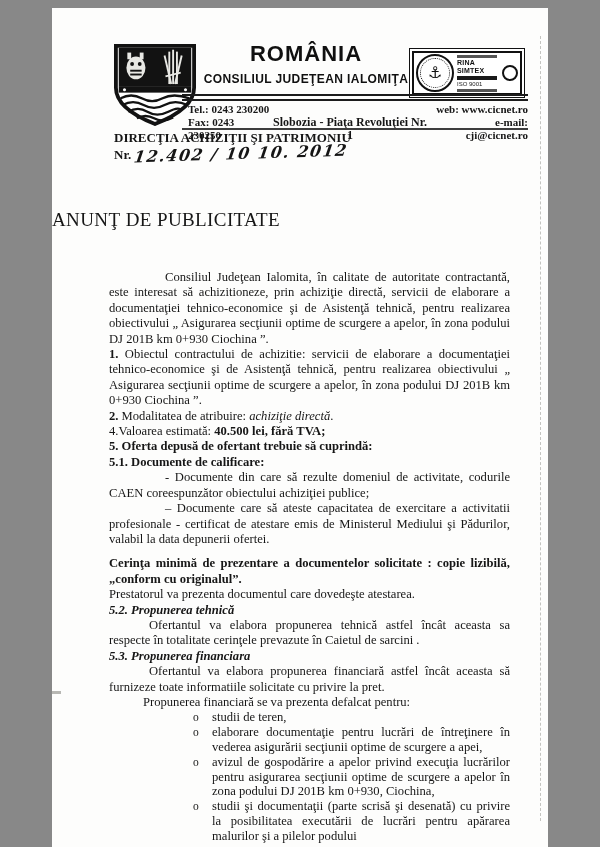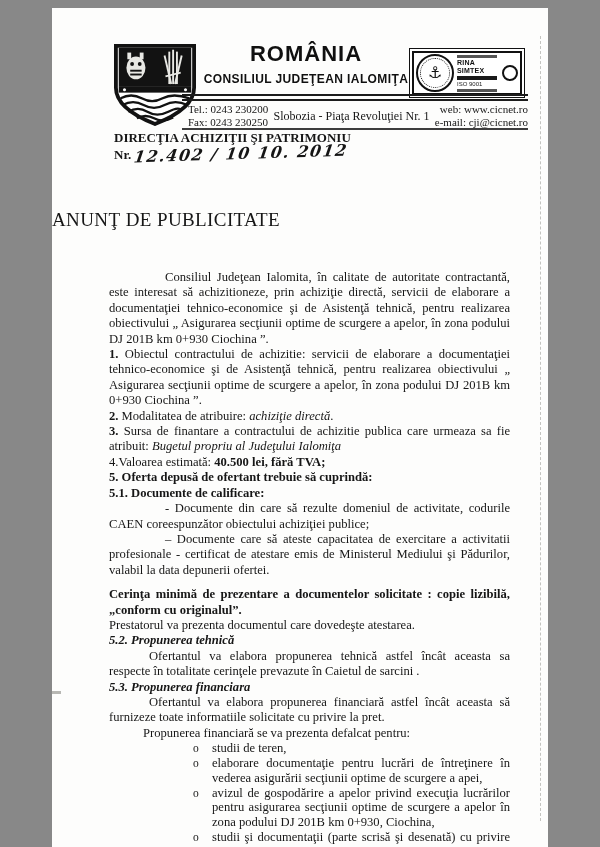--- a/index.html
+++ b/index.html
@@ -25,21 +25,21 @@
   .seal-glyph{font-size:16px;line-height:1;color:#111;font-family:"DejaVu Sans",sans-serif;}
   .stamp-col{flex:1 1 auto;display:flex;flex-direction:column;gap:1px;overflow:hidden;}
   .microbar{height:3px;background:#555;width:95%;}
   .microbar.dark{height:4px;background:#1a1a1a;}
   .brand{font-family:"Liberation Sans",sans-serif;font-weight:bold;font-size:7px;line-height:8px;color:#111;letter-spacing:.2px;}
   .iso{font-family:"Liberation Sans",sans-serif;font-size:6px;line-height:7px;color:#222;}
   .mini-badge{width:12px;height:12px;border:2px solid #111;border-radius:50%;flex:0 0 auto;}
   .rule-double{position:absolute;left:130px;right:20px;top:86px;height:3px;
     border-top:2px solid #1c1c1c;border-bottom:2px solid #1c1c1c;}
   .contact{position:absolute;left:136px;right:20px;top:95px;display:flex;
-    justify-content:space-between;align-items:center;font-weight:normal;font-size:11px;line-height:13px;}
+    justify-content:space-between;align-items:flex-end;font-weight:bold;font-size:11px;line-height:13px;}
   .contact .c-mid{text-align:center;font-size:12px;}
   .contact .c-right{text-align:right;}
   .rule-single{position:absolute;left:130px;right:20px;top:120px;border-top:2px solid #3d3d3d;}
   
   .dept{position:absolute;left:62px;top:122px;font-weight:bold;font-size:13px;line-height:15px;}
   .dept .l2{padding-left:3px;}
   .nr-line{margin-top:1px;font-size:13px;}
   .handwriting{display:inline-block;font-family:"DejaVu Serif",serif;font-style:italic;
     font-weight:600;font-size:16px;letter-spacing:1.5px;transform:rotate(-1.8deg) skewX(-10deg);
     color:#151515;}
@@ -153,21 +153,20 @@
   <h1 class="doc-title">ANUNŢ DE PUBLICITATE</h1>
 
   <div class="body">
 
     <p class="para ind">Consiliul Judeţean Ialomita, în calitate de autoritate contractantă, este interesat să achizitioneze, prin achiziţie directă, servicii de elaborare a documentaţiei tehnico-economice şi de Asistenţă tehnică, pentru realizarea obiectivului „ Asigurarea secţiunii optime de scurgere a apelor, în zona podului DJ 201B km 0+930 Ciochina ”.</p>
 
     <p class="para"><span class="b">1. </span><span>Obiectul contractului de achizitie: servicii de elaborare a documentaţiei tehnico-economice şi de Asistenţă tehnică, pentru realizarea obiectivului „ Asigurarea secţiunii optime de scurgere a apelor, în zona podului DJ 201B km 0+930 Ciochina ”.</span></p>
 
     <p class="para"><span class="b"> 2. </span><span>Modalitatea de atribuire:  </span><span class="bi">achiziţie directă</span><span>.</span></p>
 
-    <p class="para"><span class="b"> 3. </span><span>Sursa de finantare a contractului de achizitie publica care urmeaza sa fie atribuit: </span><span class="i">Bugetul propriu al Judeţului Ialomiţa</span></p>
 
     <p class="para"><span> 4.</span><span>Valoarea estimată: </span><span class="b">40.500 lei, fără TVA;</span></p>
 
     <p class="para b"> 5. Oferta depusă de ofertant trebuie să cuprindă:</p>
 
     <p class="para b"> 5.1. Documente de calificare:</p>
 
     <p class="para ind">- Documente din care să rezulte domeniul de activitate, codurile CAEN coreespunzător obiectului achiziţiei publice;</p>
 
     <p class="para ind">– Documente care să ateste capacitatea de exercitare a activitatii profesionale -  certificat de atestare emis de  Ministerul Mediului şi Pădurilor, valabil la data depunerii ofertei.</p>

